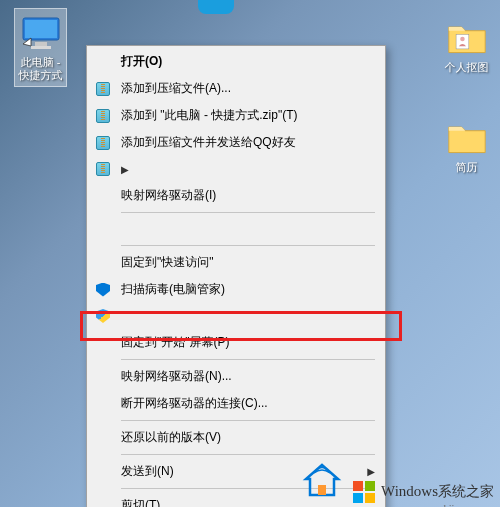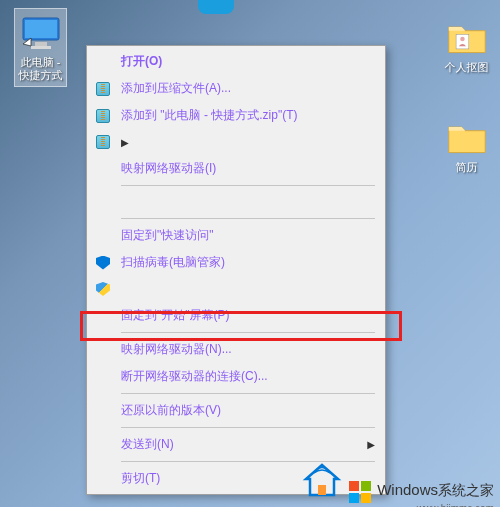--- a/index.html
+++ b/index.html
@@ -62,21 +62,21 @@
       height: 16px;
       margin-right: 8px;
       display: flex;
       align-items: center;
       justify-content: center;
       flex-shrink: 0;
     }
     .menu-item .mlabel {
       flex: 1;
       font-size: 12px;
-      color: #8b5cf6;
+      color: #000000;
     }
     .menu-item .arrow {
       font-size: 10px;
       color: #333;
     }
     .separator {
       height: 1px;
       background: #c5c5c5;
       margin: 3px 8px 3px 32px;
     }
@@ -86,22 +86,23 @@
       border: 3px solid #e82020;
       pointer-events: none;
       z-index: 10;
     }
     
     .watermark {
       position: absolute;
       right: 6px;
       bottom: 4px;
       display: flex;
-      align-items: flex-start;
+      align-items: center;
       gap: 6px;
+      font-family: Liberation Serif, serif;
     }
     .watermark .wintext {
       font-size: 15px;
       color: #333;
       font-weight: 400;
     }
     .watermark .url {
       position: absolute;
       right: 0;
       top: 22px;
@@ -195,20 +196,26 @@
     <span class="micon">
         <span class="archive-icon"></span>
       </span>
     <span class="mlabel">添加到压缩文件(A)...</span>
   </div>
   <div class="menu-item">
     <span class="micon">
         <span class="archive-icon"></span>
       </span>
     <span class="mlabel">添加到 "此电脑 - 快捷方式.zip"(T)</span>
+  </div>
+  <div class="menu-item">
+    <span class="micon">
+        <span class="archive-icon"></span>
+      </span>
+    <span class="mlabel">添加到压缩文件并发送给QQ好友</span>
   </div>
   <div class="menu-item">
     <span class="micon">
         <span class="archive-icon"></span>
       </span>
     <span class="arrow">▶</span>
   </div>
   <div class="menu-item">
     <span class="micon"></span>
     <span class="mlabel">映射网络驱动器(I)</span>

